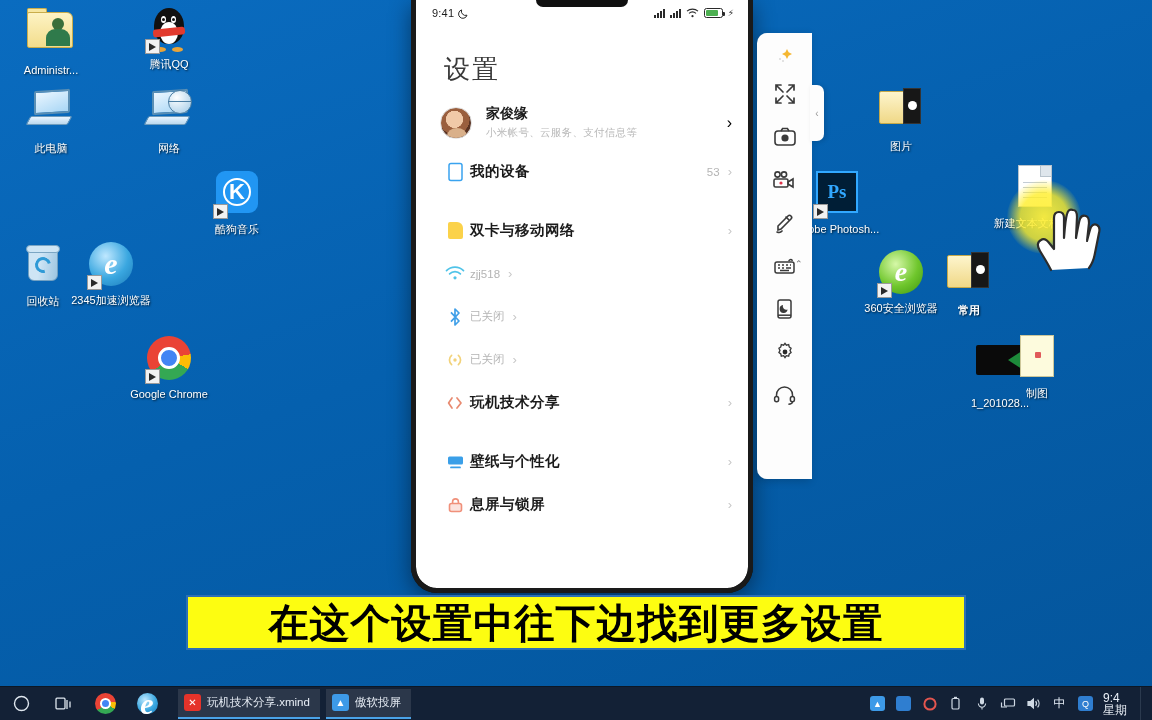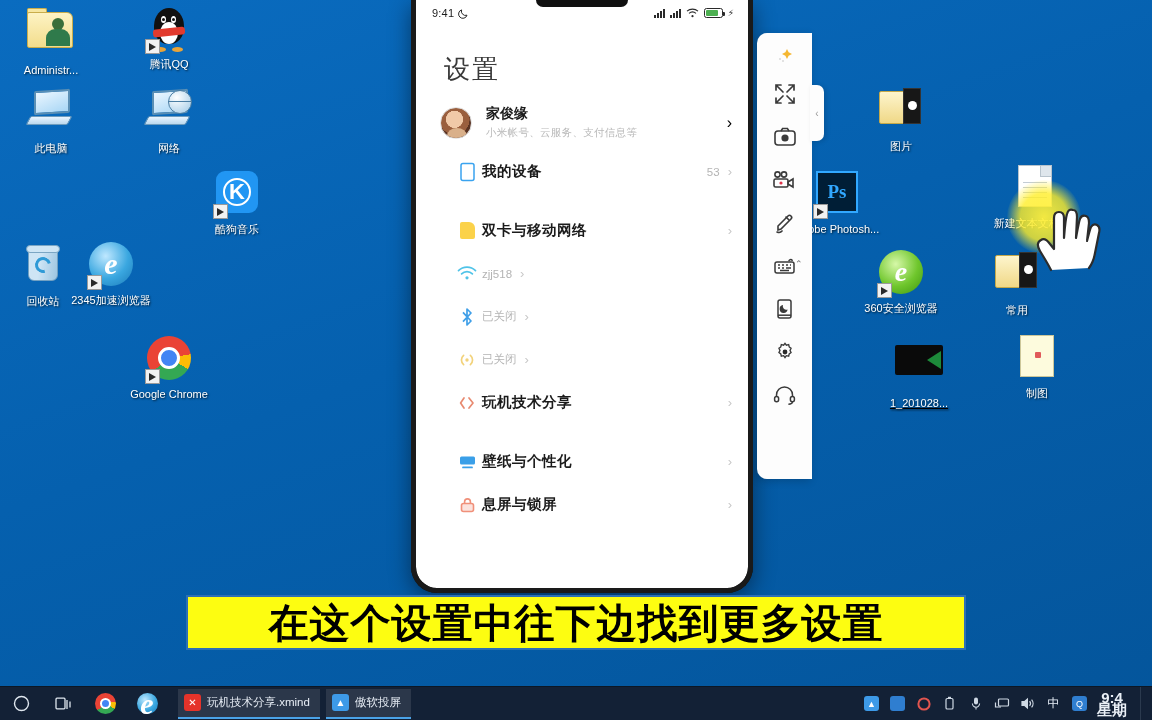--- a/index.html
+++ b/index.html
@@ -179,21 +179,21 @@
   .batt::after{ content:""; position:absolute; right:-3px; top:3px; width:2px; height:4px; background:#2a2a2a; border-radius:0 1px 1px 0;}
   .batt i { position:absolute; left:1px; top:1px; bottom:1px; width:12px; background:#4caf50; border-radius:1px; }
 
   .page-title {
     font-size:26px; color:#3a3a3a; font-weight:400;
     padding:26px 0 12px 28px; letter-spacing:2px;
   }
 
   .srow {
     display:flex; align-items:center;
-    padding:0 16px 0 36px;
+    padding:0 16px 0 24px;
     height:43px;
     position:relative;
   }
   .srow .ico { width:30px; flex:0 0 30px; display:flex; align-items:center; justify-content:center; }
   .srow .txt { flex:1; font-size:14.5px; color:#1b1b1b; font-weight:bold; letter-spacing:.5px; }
   .srow .val { font-size:11.5px; color:#b4b4b4; margin-right:8px; white-space:nowrap; }
   .srow .chev { color:#c8c8c8; font-size:13px; }
   .gap { height:16px; }
 
   .acct { display:flex; align-items:center; padding:6px 16px 10px 24px; }
@@ -284,21 +284,21 @@
     height:30px; padding:0 10px 0 6px;
     margin-left:2px;
     color:#e8eef6; font-size:11.5px;
     border-bottom:2px solid transparent;
     white-space:nowrap;
   }
   .tb-task.active { background:rgba(255,255,255,.10); border-bottom-color:#4aa3e8; }
   .tb-badge { width:17px; height:17px; border-radius:3px; display:flex; align-items:center; justify-content:center; font-size:10px; color:#fff; }
   #tray { margin-left:auto; display:flex; align-items:center; gap:9px; padding-right:6px; height:34px; }
   #tray .tri { width:17px; height:17px; display:flex; align-items:center; justify-content:center; color:#cfd9e4; }
-  #clock { color:#e9eff6; font-size:15px; line-height:12px; text-align:center; padding-right:4px;font-weight:bold; }
+  #clock { color:#e9eff6; font-size:12px; line-height:12px; text-align:left; padding-right:4px; }
   .showdesk { width:6px; height:34px; border-left:1px solid #2b3a4e; }
   svg { display:block; }
 </style>
 </head>
 <body>
 
 <div id="desktop">
 
   <div id="icons-layer">
       <div class="dicon" style="left: 8px; top: 6px;">
@@ -409,30 +409,30 @@
         </div>
         <div class="dlabel">新建文本文档 (2)</div>
       </div>
       <div class="dicon" style="left: 858px; top: 248px;">
         <div class="glyph">
           <div class="ic-circle ic-360"></div>
           <div class="shortcut-arrow"></div>
         </div>
         <div class="dlabel">360安全浏览器</div>
       </div>
-      <div class="dicon" style="left: 974px; top: 248px;">
+      <div class="dicon" style="left: 926px; top: 248px; font-weight: bold;">
         <div class="glyph">
           <div class="ic-ifolder">
             <div class="f"></div>
             <div class="pic"></div>
           </div>
         </div>
         <div class="dlabel">常用</div>
       </div>
-      <div class="dicon" style="left: 876px; top: 336px; text-decoration: underline;">
+      <div class="dicon" style="left: 957px; top: 336px;">
         <div class="glyph">
           <div class="ic-vid">
             <div class="g"></div>
           </div>
         </div>
         <div class="dlabel">1_201028...</div>
       </div>
       <div class="dicon" style="left: 994px; top: 332px;">
         <div class="glyph">
           <div class="ic-note">

